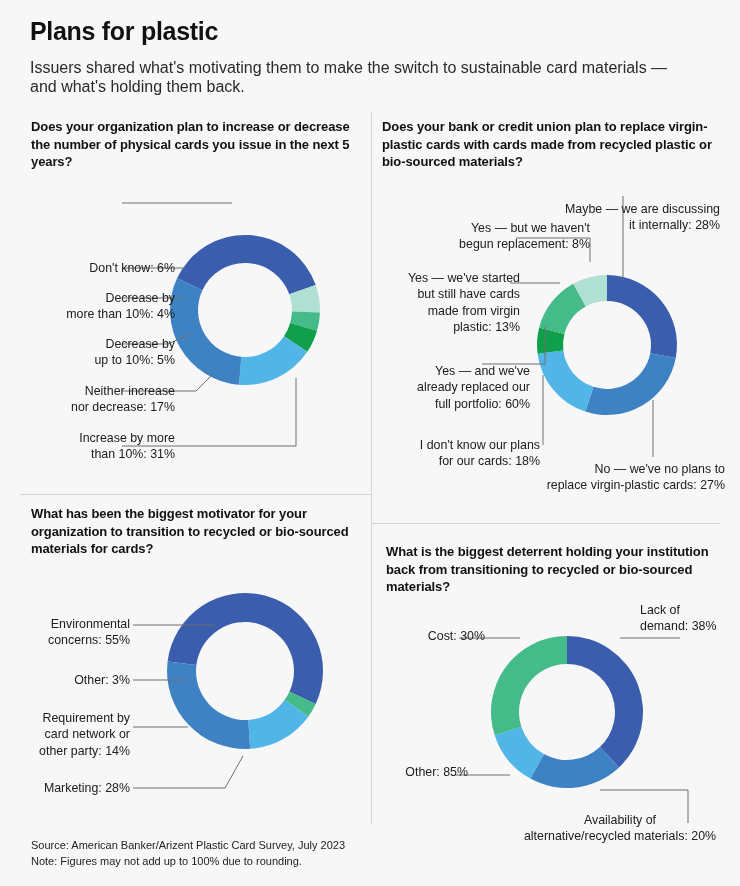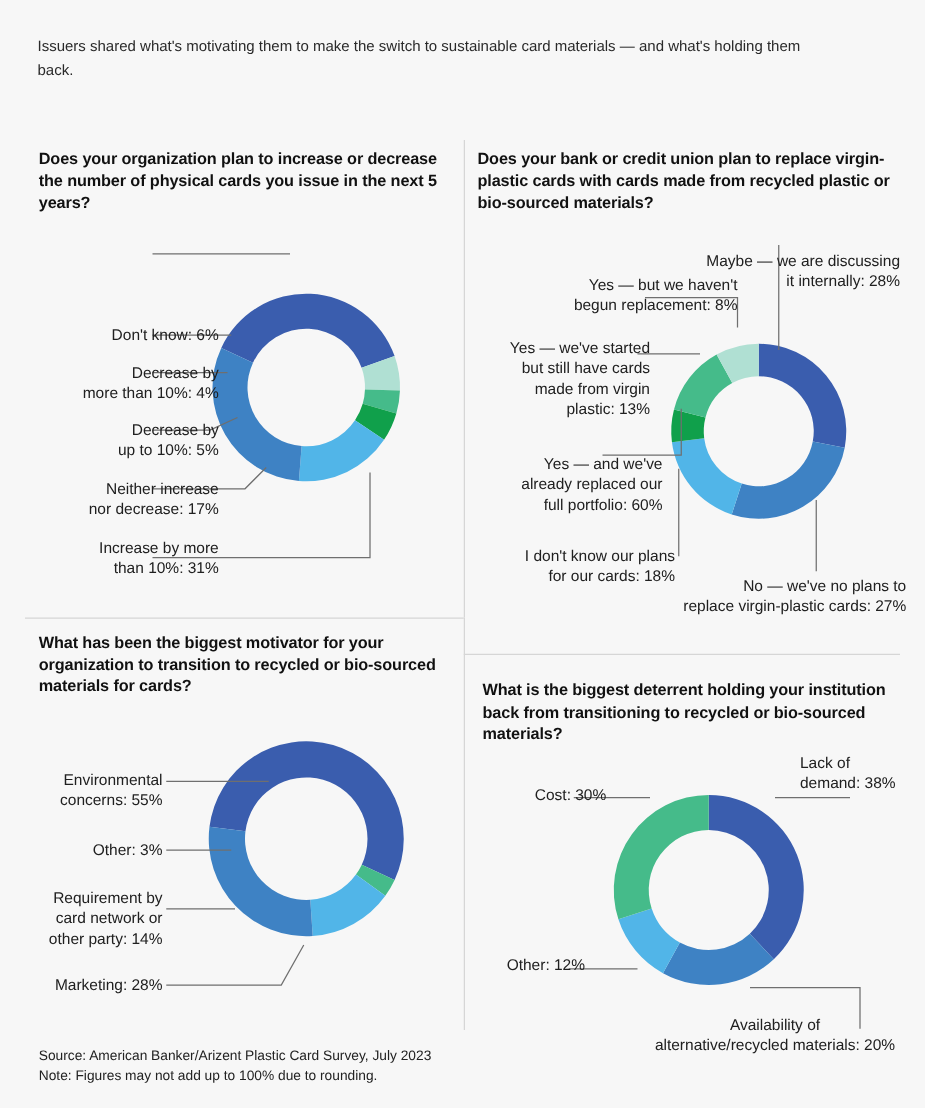--- a/index.html
+++ b/index.html
@@ -14,21 +14,21 @@
   }
   .page{position:relative;width:740px;height:886px;}
 
   
   .hdr{position:absolute;left:30px;top:16px;width:680px;}
   .hdr h1{
     margin:0;font-size:25px;line-height:30px;font-weight:bold;
     letter-spacing:-0.3px;color:#111;
   }
   .hdr p{
-    margin:12px 0 0 0;font-size:12px;line-height:19px;
+    margin:12px 0 0 0;font-size:16px;line-height:19px;
     color:#2a2a2a;max-width:640px;
   }
 
   
   .divider{position:absolute;background:#d6d6d6;}
   .div-v1{left:371px;top:112px;width:1px;height:382px;}
   .div-h1{left:20px;top:494px;width:351px;height:1px;}
   .div-v2{left:371px;top:494px;width:1px;height:330px;}
   .div-h2{left:371px;top:523px;width:349px;height:1px;}
 
@@ -92,20 +92,21 @@
     font-size:11px;line-height:15.5px;color:#222;
   }
   .footer div{white-space:nowrap;}
 </style>
 </head>
 <body>
 
 <div class="page">
 
   <div class="hdr">
+    <h1>Plans for plastic</h1>
     <p>Issuers shared what's motivating them to make the switch to sustainable card materials — and what's holding them back.</p>
   </div>
 
   <div class="divider div-v1"></div>
   <div class="divider div-h1"></div>
   <div class="divider div-v2"></div>
   <div class="divider div-h2"></div>
 
   <div class="panel p1">
     <p class="q-title">Does your organization plan to increase or decrease the number of physical cards you issue in the next 5 years?</p>
@@ -205,21 +206,21 @@
 concerns: 55%</div>
   <div class="lbl r l3b">Other: 3%</div>
   <div class="lbl r l3c">Requirement by
 card network or
 other party: 14%</div>
   <div class="lbl r l3d">Marketing: 28%</div>
 
   <div class="lbl r l4a">Cost: 30%</div>
   <div class="lbl l l4b">Lack of
 demand: 38%</div>
-  <div class="lbl r l4c">Other: 12%</div>
+  <div class="lbl r l4c">Other: 85%</div>
   <div class="lbl c l4d">Availability of
 alternative/recycled materials: 20%</div>
 
   <div class="footer">
     <div>Source: American Banker/Arizent Plastic Card Survey, July 2023</div>
     <div>Note: Figures may not add up to 100% due to rounding.</div>
   </div>
 
 </div>
 

